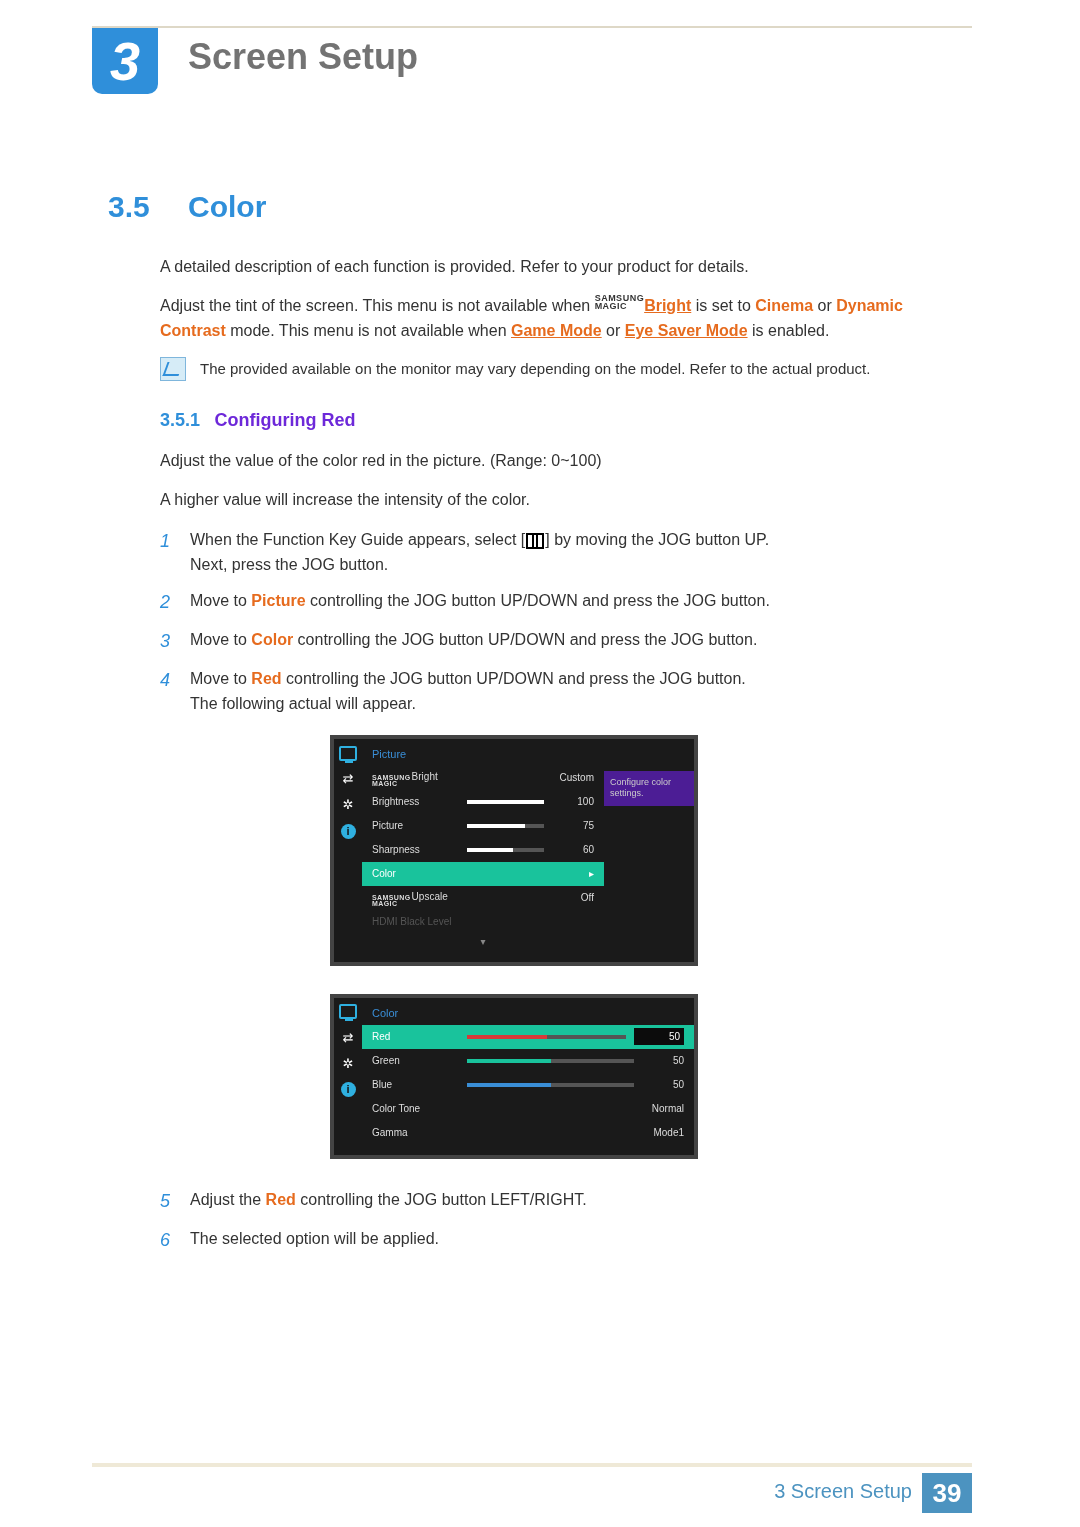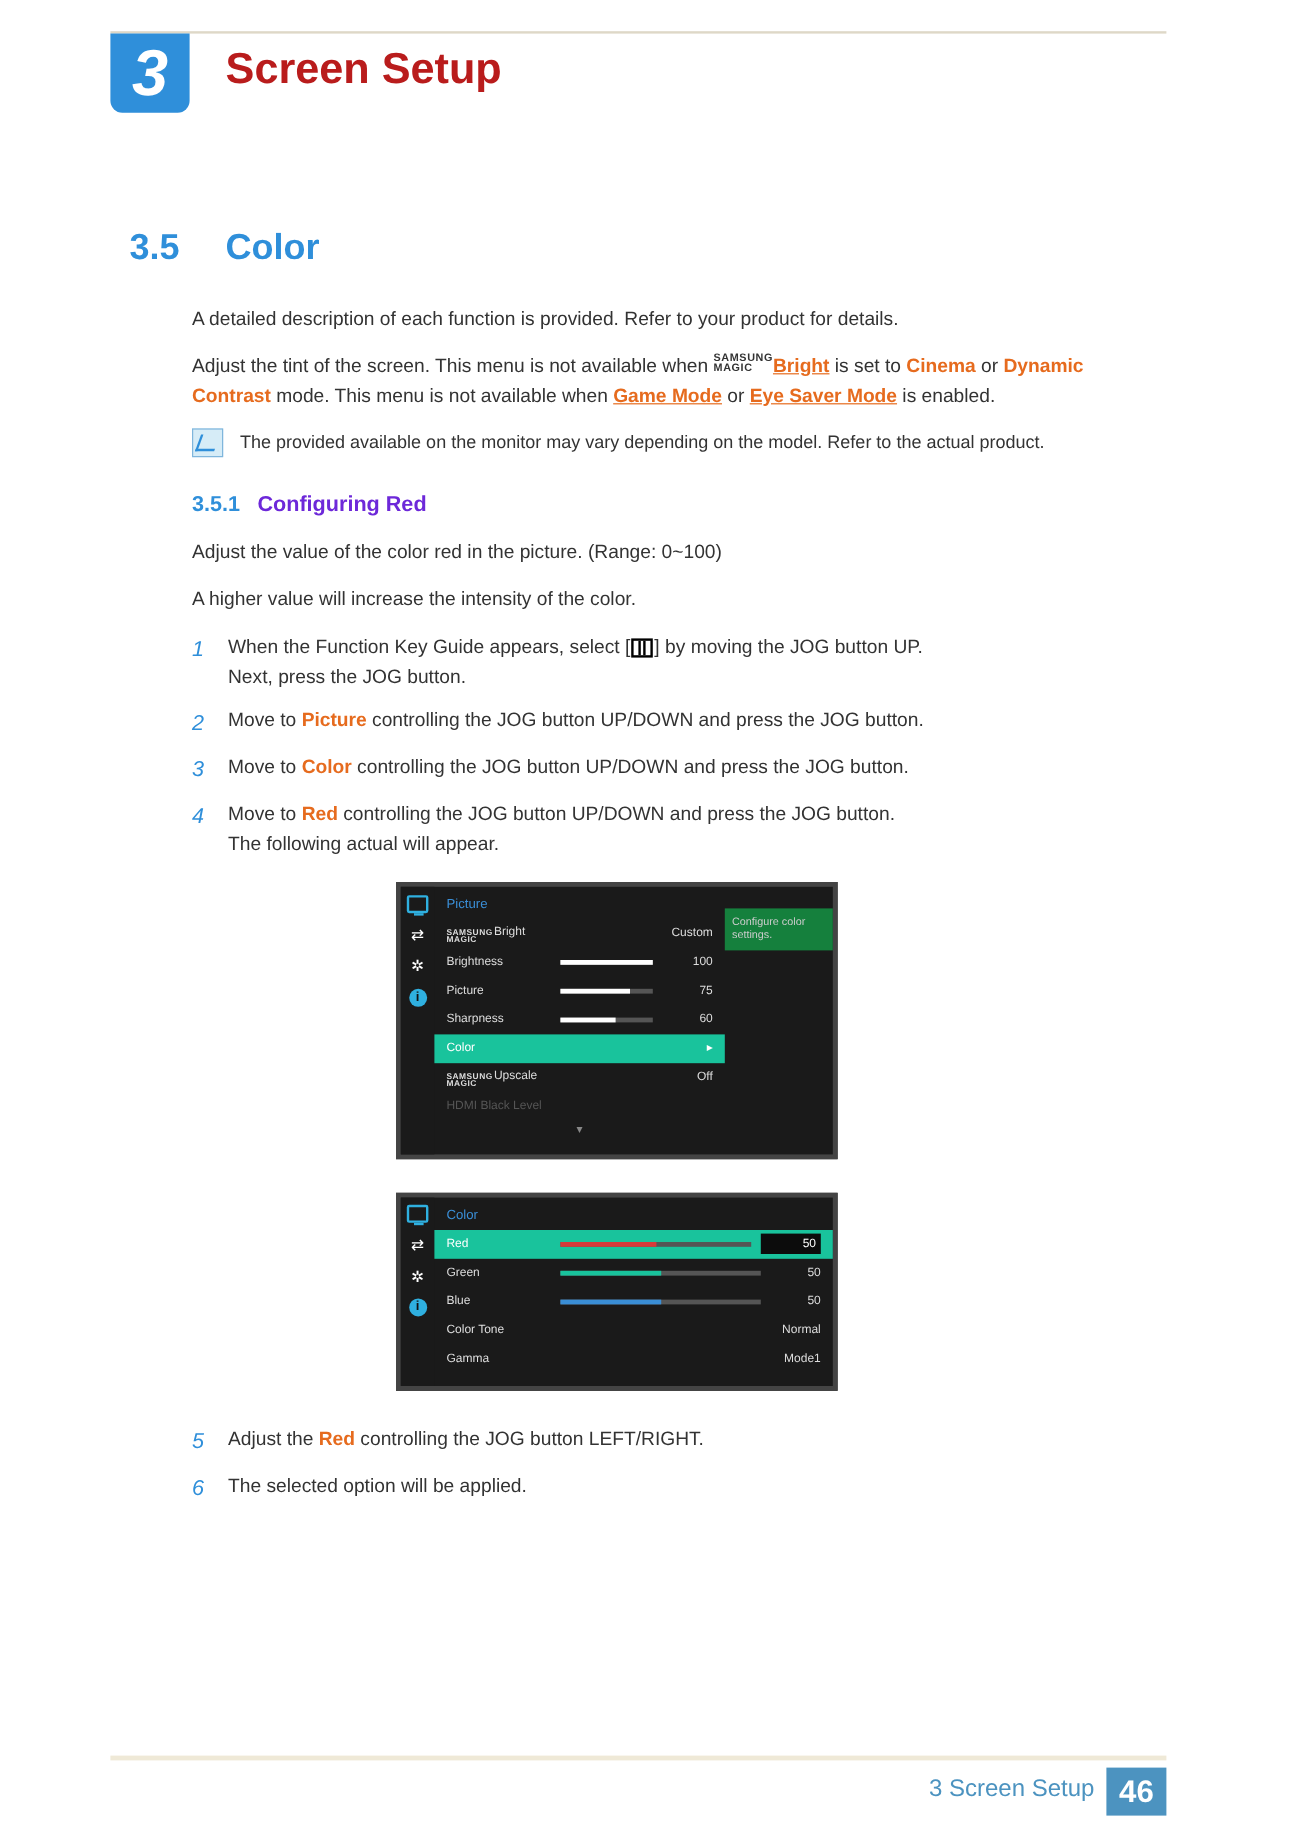--- a/index.html
+++ b/index.html
@@ -1,20 +1,20 @@
 <!DOCTYPE html>
 <html><head>
 <meta charset="utf-8">
 <style>
   html,body{margin:0;padding:0;background:#fff;font-family:Arial,Helvetica,sans-serif;color:#222;}
   .page{width:1080px;height:1527px;position:relative;box-sizing:border-box;}
   
   .chapter-tab{position:absolute;left:92px;top:28px;width:66px;height:66px;background:#2f8fda;border-bottom-left-radius:10px;border-bottom-right-radius:10px;display:flex;align-items:center;justify-content:center;}
   .chapter-tab span{color:#fff;font-size:54px;font-weight:bold;font-style:italic;}
-  .chapter-title{position:absolute;left:188px;top:36px;font-size:36px;color:#b91c1c;font-weight:600;}
+  .chapter-title{position:absolute;left:188px;top:36px;font-size:36px;color:#737373;font-weight:600;}
   .top-rule{position:absolute;left:92px;top:26px;width:880px;height:2px;background:#ded8c7;}
   
   .sec-num{position:absolute;left:108px;top:190px;font-size:30px;color:#2f8fda;font-weight:600;}
   .sec-title{position:absolute;left:188px;top:190px;font-size:30px;color:#2f8fda;font-weight:600;}
   .body{position:absolute;left:160px;top:255px;width:800px;font-size:16px;line-height:1.55;color:#333;}
   .body p{margin:0 0 14px 0;}
   .link{color:#e66b1e;text-decoration:underline;font-weight:bold;}
   .orange{color:#e66b1e;font-weight:bold;}
   .magic-brand{font-size:9px;font-weight:bold;letter-spacing:0.5px;display:inline-block;vertical-align:top;line-height:8px;}
   .magic-brand .s{display:block;}
@@ -52,21 +52,21 @@
   .osd-row.sel.red-sel{background:#19c39c;}
   .osd-row .lbl{flex:0 0 95px;font-size:10px;}
   .osd-row .lbl.dim{color:#555;}
   .osd-row .bar{flex:1;height:4px;background:#555;margin-right:8px;position:relative;}
   .osd-row .bar .fill{position:absolute;left:0;top:0;bottom:0;background:#fff;}
   .osd-row .bar.red .fill{background:#d63a3a;}
   .osd-row .bar.green .fill{background:#19c39c;}
   .osd-row .bar.blue .fill{background:#3a8ed6;}
   .osd-row .val{flex:0 0 42px;text-align:right;font-size:10px;}
   .osd-row .val.boxed{background:#0c0c0c;padding:1px 4px;}
-  .osd-tip{width:78px;background:#15803d;font-size:9px;line-height:1.25;color:#ccc;padding:6px 6px;align-self:flex-start;margin-top:18px;}
+  .osd-tip{width:78px;background:#4c1d95;font-size:9px;line-height:1.25;color:#ccc;padding:6px 6px;align-self:flex-start;margin-top:32px;}
   .osd-arrow{text-align:center;color:#888;font-size:10px;padding-bottom:2px;}
   .magic-osd{display:inline-flex;align-items:baseline;gap:1px;}
   .magic-osd .m1{font-size:7px;font-weight:bold;letter-spacing:0.4px;line-height:6px;}
   .magic-osd .m1 span{display:block;}
   
   .footer-rule{position:absolute;left:92px;bottom:60px;width:880px;height:4px;background:#efe9d7;}
   .footer-text{position:absolute;right:168px;bottom:24px;font-size:20px;color:#4c93c0;font-weight:500;}
   .page-num{position:absolute;right:108px;bottom:14px;width:50px;height:40px;background:#4c93c0;color:#fff;font-size:26px;font-weight:bold;display:flex;align-items:center;justify-content:center;}
 </style>
 </head>
@@ -251,15 +251,15 @@
     <div class="step">
       <div class="n">6</div>
       <div class="t">The selected option will be applied.</div>
     </div>
   </div>
 
 </div>
 
 <div class="footer-rule"></div>
 <div class="footer-text">3 Screen Setup</div>
-<div class="page-num">46</div>
+<div class="page-num">39</div>
 
 </div>
 
 </body></html>

